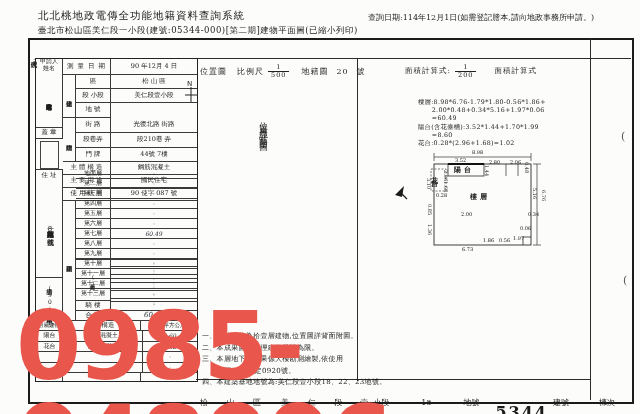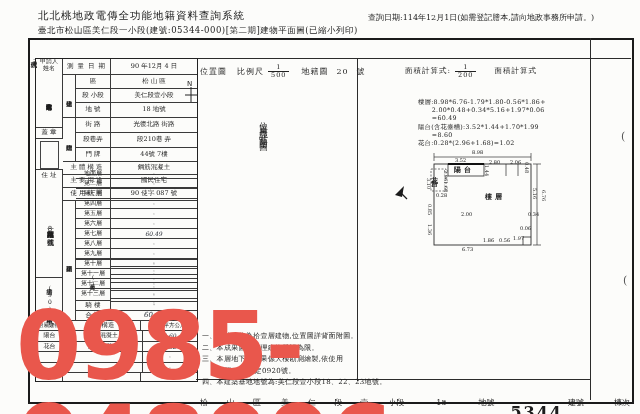--- a/index.html
+++ b/index.html
@@ -102,21 +102,20 @@
 
     <div class="c bb br lab" style="left:27px;top:0;width:48px;height:16px;">測 量 日 期</div>
     <div class="c bb" style="left:75px;top:0;width:86px;height:16px;">90 年12月 4 日</div>
 
     <div class="c bb br v vsm" style="left:27px;top:16px;width:13px;height:43px;">建物坐落</div>
     <div class="c bb br" style="left:40px;top:16px;width:35px;height:14px;">區</div>
     <div class="c bb" style="left:75px;top:16px;width:86px;height:14px;">松  山  區</div>
     <div class="c bb br" style="left:40px;top:30px;width:35px;height:14px;">段 小段</div>
     <div class="c bb" style="left:75px;top:30px;width:86px;height:14px;">美仁段壹小段</div>
     <div class="c bb br" style="left:40px;top:44px;width:35px;height:15px;">地  號</div>
-    <div class="c bb" style="left:75px;top:44px;width:86px;height:15px;">18   地號</div>
 
     <div class="c bb br v vsm" style="left:27px;top:59px;width:13px;height:44px;">建物門牌</div>
     <div class="c bb br" style="left:40px;top:59px;width:35px;height:15px;">街  路</div>
     <div class="c bb" style="left:75px;top:59px;width:86px;height:15px;">光復北路 街路</div>
     <div class="c bb br" style="left:40px;top:74px;width:35px;height:15px;">段巷弄</div>
     <div class="c bb" style="left:75px;top:74px;width:86px;height:15px;">段210巷  弄</div>
     <div class="c bb br" style="left:40px;top:89px;width:35px;height:14px;">門  牌</div>
     <div class="c bb" style="left:75px;top:89px;width:86px;height:14px;">44號 7樓</div>
 
     <div class="c bb br" style="left:27px;top:103px;width:48px;height:13px;">主 體 構 造</div>
@@ -289,39 +288,39 @@
       <span class="dim v2" style="left: 56px; top: 15px;">1.44</span>
       <span class="dim v2" style="left: 96px; top: 12px;">0.48</span>
       <span class="dim b" style="left: 26px; top: 16px;">陽台</span>
       <span class="dim v2 b" style="left: 3px; top: 21px;">花台</span>
       <span class="dim v2" style="left: 15px; top: 20px;">2.96</span>
       <span class="dim v2" style="left: 15px; top: 31px;">1.68</span>
       <span class="dim" style="left: 8px; top: 43px;">0.28</span>
       <span class="dim v2" style="left: -2px; top: 28px;">3.10</span>
       <span class="dim v2" style="left: -1px; top: 54px;">0.85</span>
       <span class="dim v2" style="left: -1px; top: 74px;">1.36</span>
-      <span class="dim b" style="left: 43px; top: 43px; padding-left: 14px;">樓層</span>
+      <span class="dim b" style="left: 28px; top: 43px; padding-left: 14px;">樓層</span>
       <span class="dim" style="left: 33px; top: 62px;">2.00</span>
       <span class="dim" style="left: 34px; top: 97px;">6.73</span>
       <span class="dim v2" style="left: 104px; top: 38px;">5.16</span>
       <span class="dim" style="left: 100px; top: 62px;">0.34</span>
       <span class="dim" style="left: 92px; top: 76px;">0.06</span>
       <span class="dim" style="left: 85px; top: 86px;">1.97</span>
       <span class="dim" style="left: 71px; top: 88px;">0.56</span>
       <span class="dim" style="left: 55px; top: 88px;">1.86</span>
       <span class="dim v2" style="left: 113px; top: 40px;">6.76</span>
     </div>
 
   <div class="abs notes" id="notes"><div>一、本棟建物為拾壹層建物,位置圖詳背面附圖。</div><div>二、本成果圖以辦理建物登記為限。</div><div>三、本層地下室成果係大樓勘測繪製,依使用</div><div>      執照(90)核定0920號。</div><div>四、本建築基地地號為:美仁段壹小段18、22、23地號。</div></div>
 
   <div class="abs bstrip">
     <span class="ls">松 山 區</span>
     <span class="ls" style="margin-left:12px;">美 仁 段</span>
     <span style="margin-left:10px;">壹</span>
-    <span style="margin-left:20px;">小段</span>
+    <span style="margin-left:5px;">小段</span>
     <span style="margin-left:32px;">18</span>
     <span style="margin-left:32px;">地號</span>
     <span class="bigno" style="margin-left:16px;">5344</span>
     <span style="margin-left:5px;">建號</span>
     <span style="margin-left:30px;">棟次</span>
   </div>
 
   <div class="abs wm">0985-048006</div>
 
 </div>

